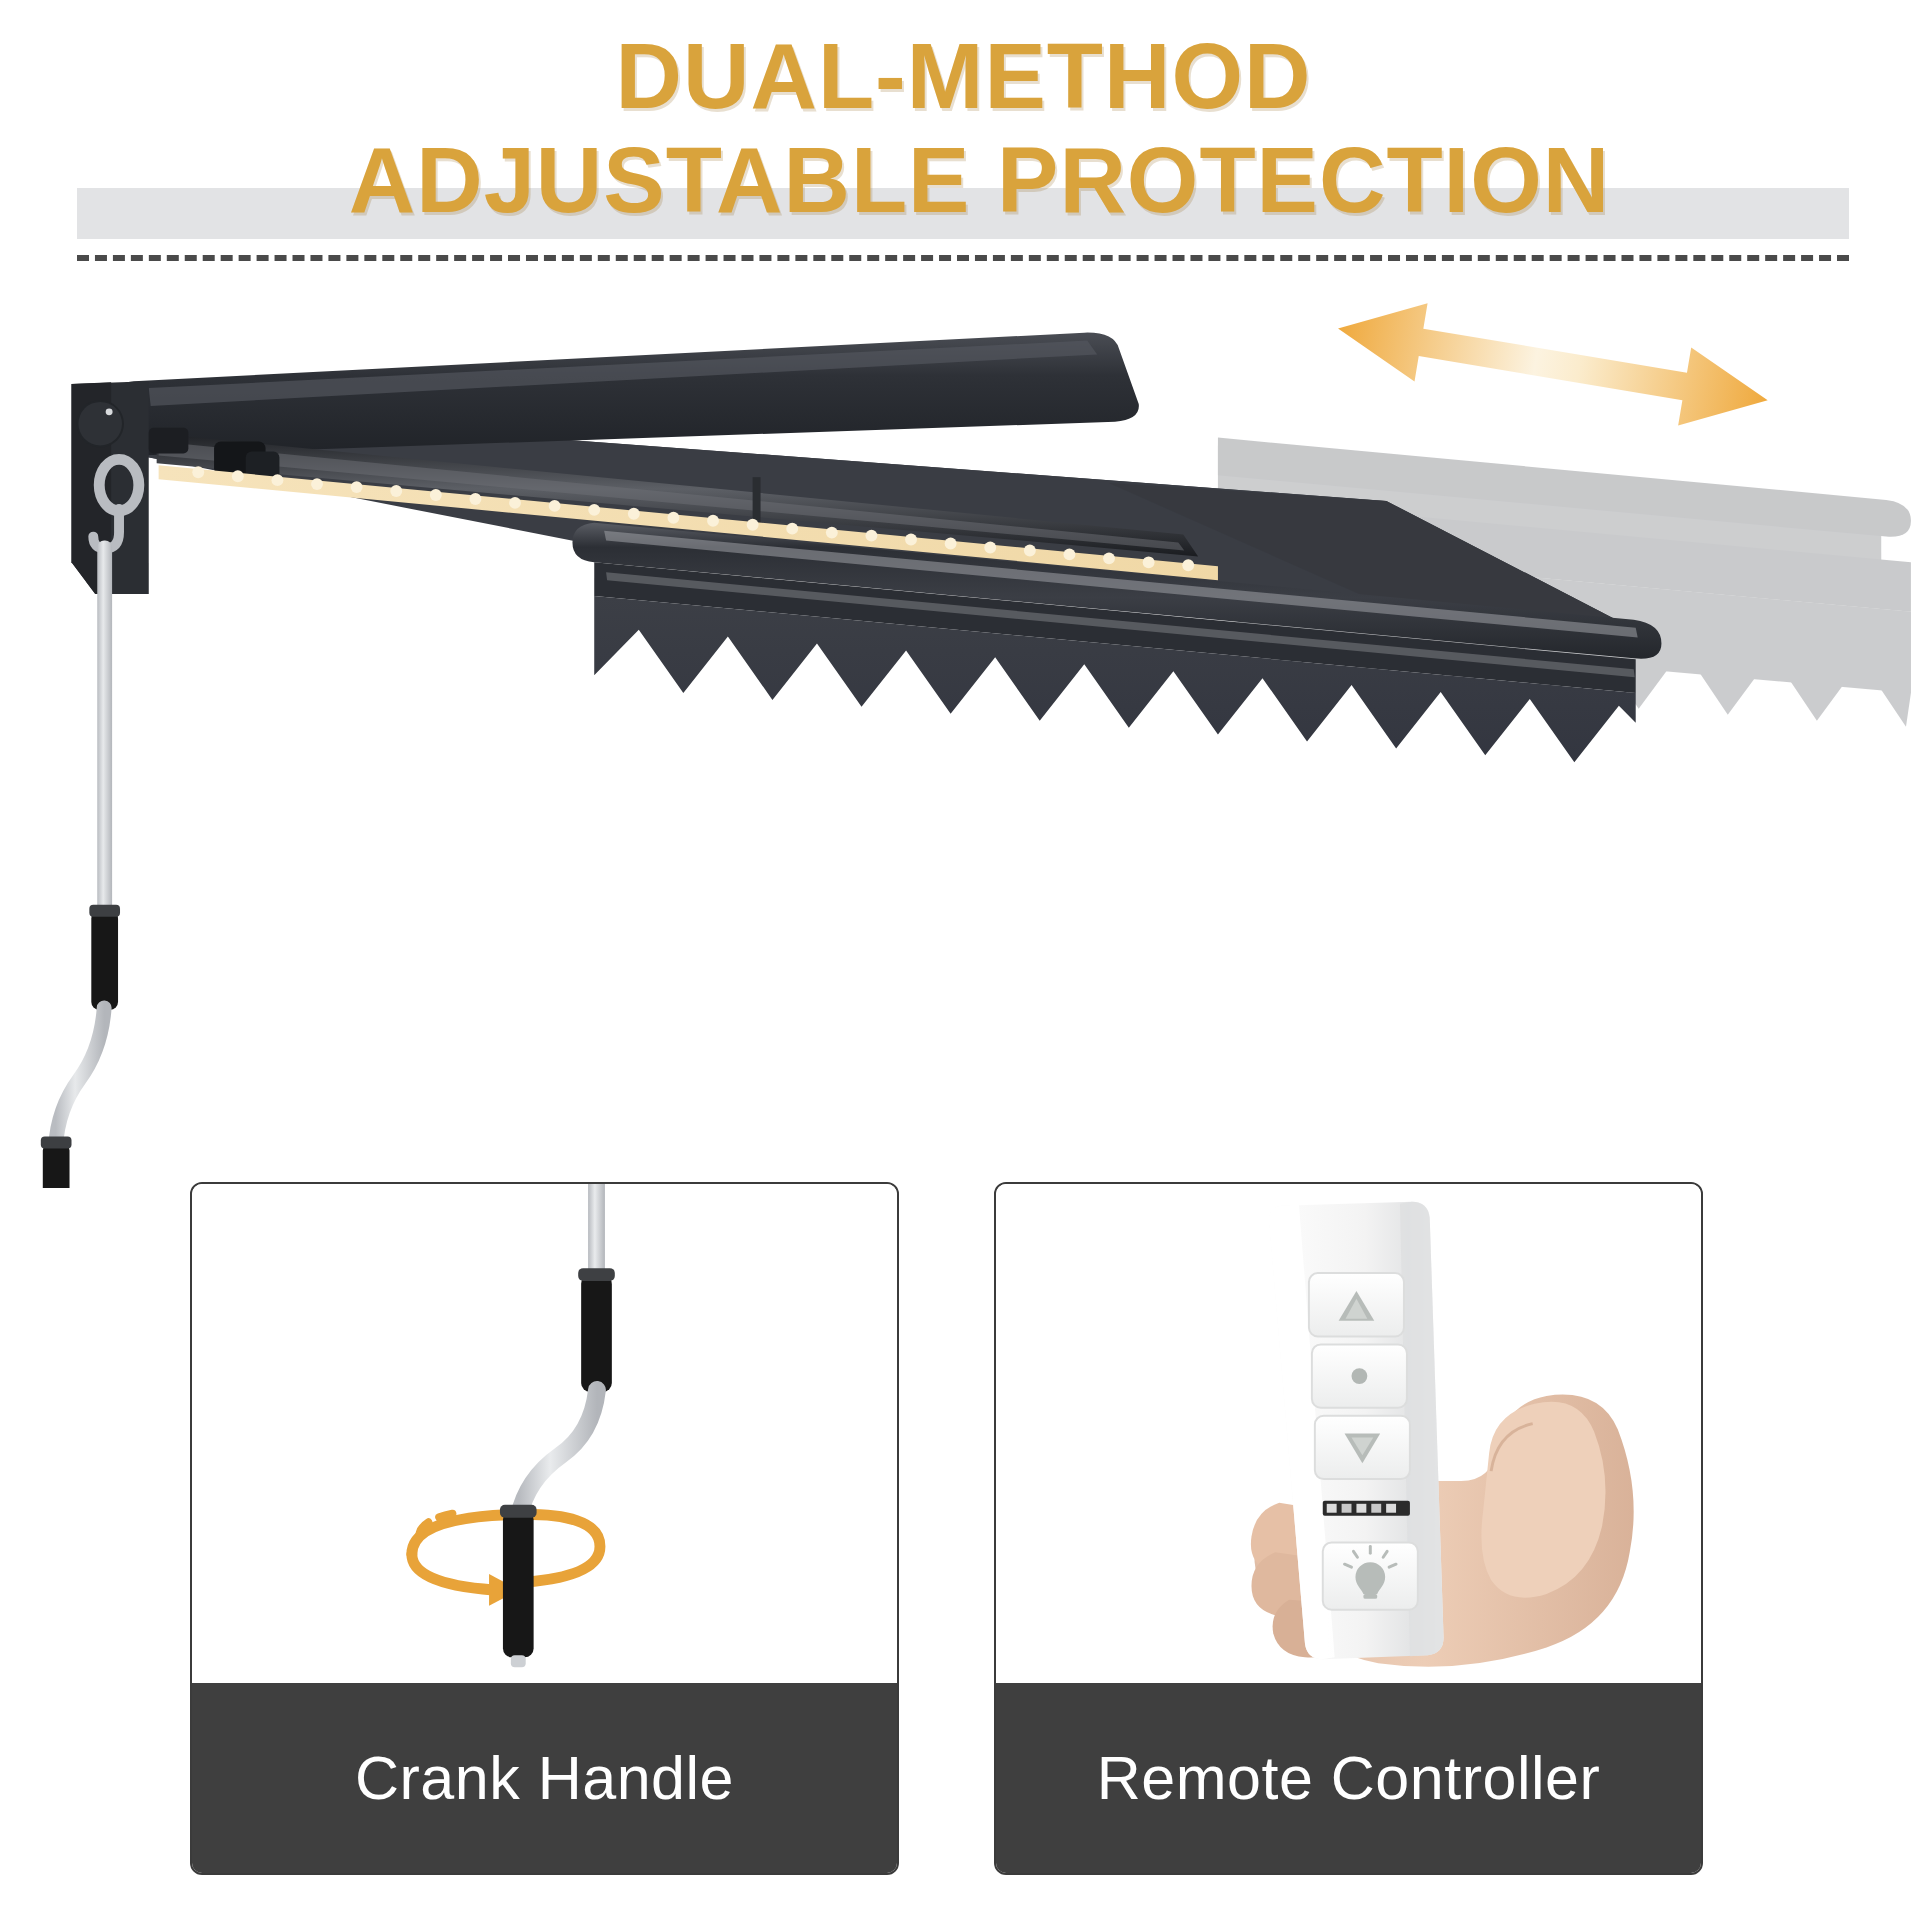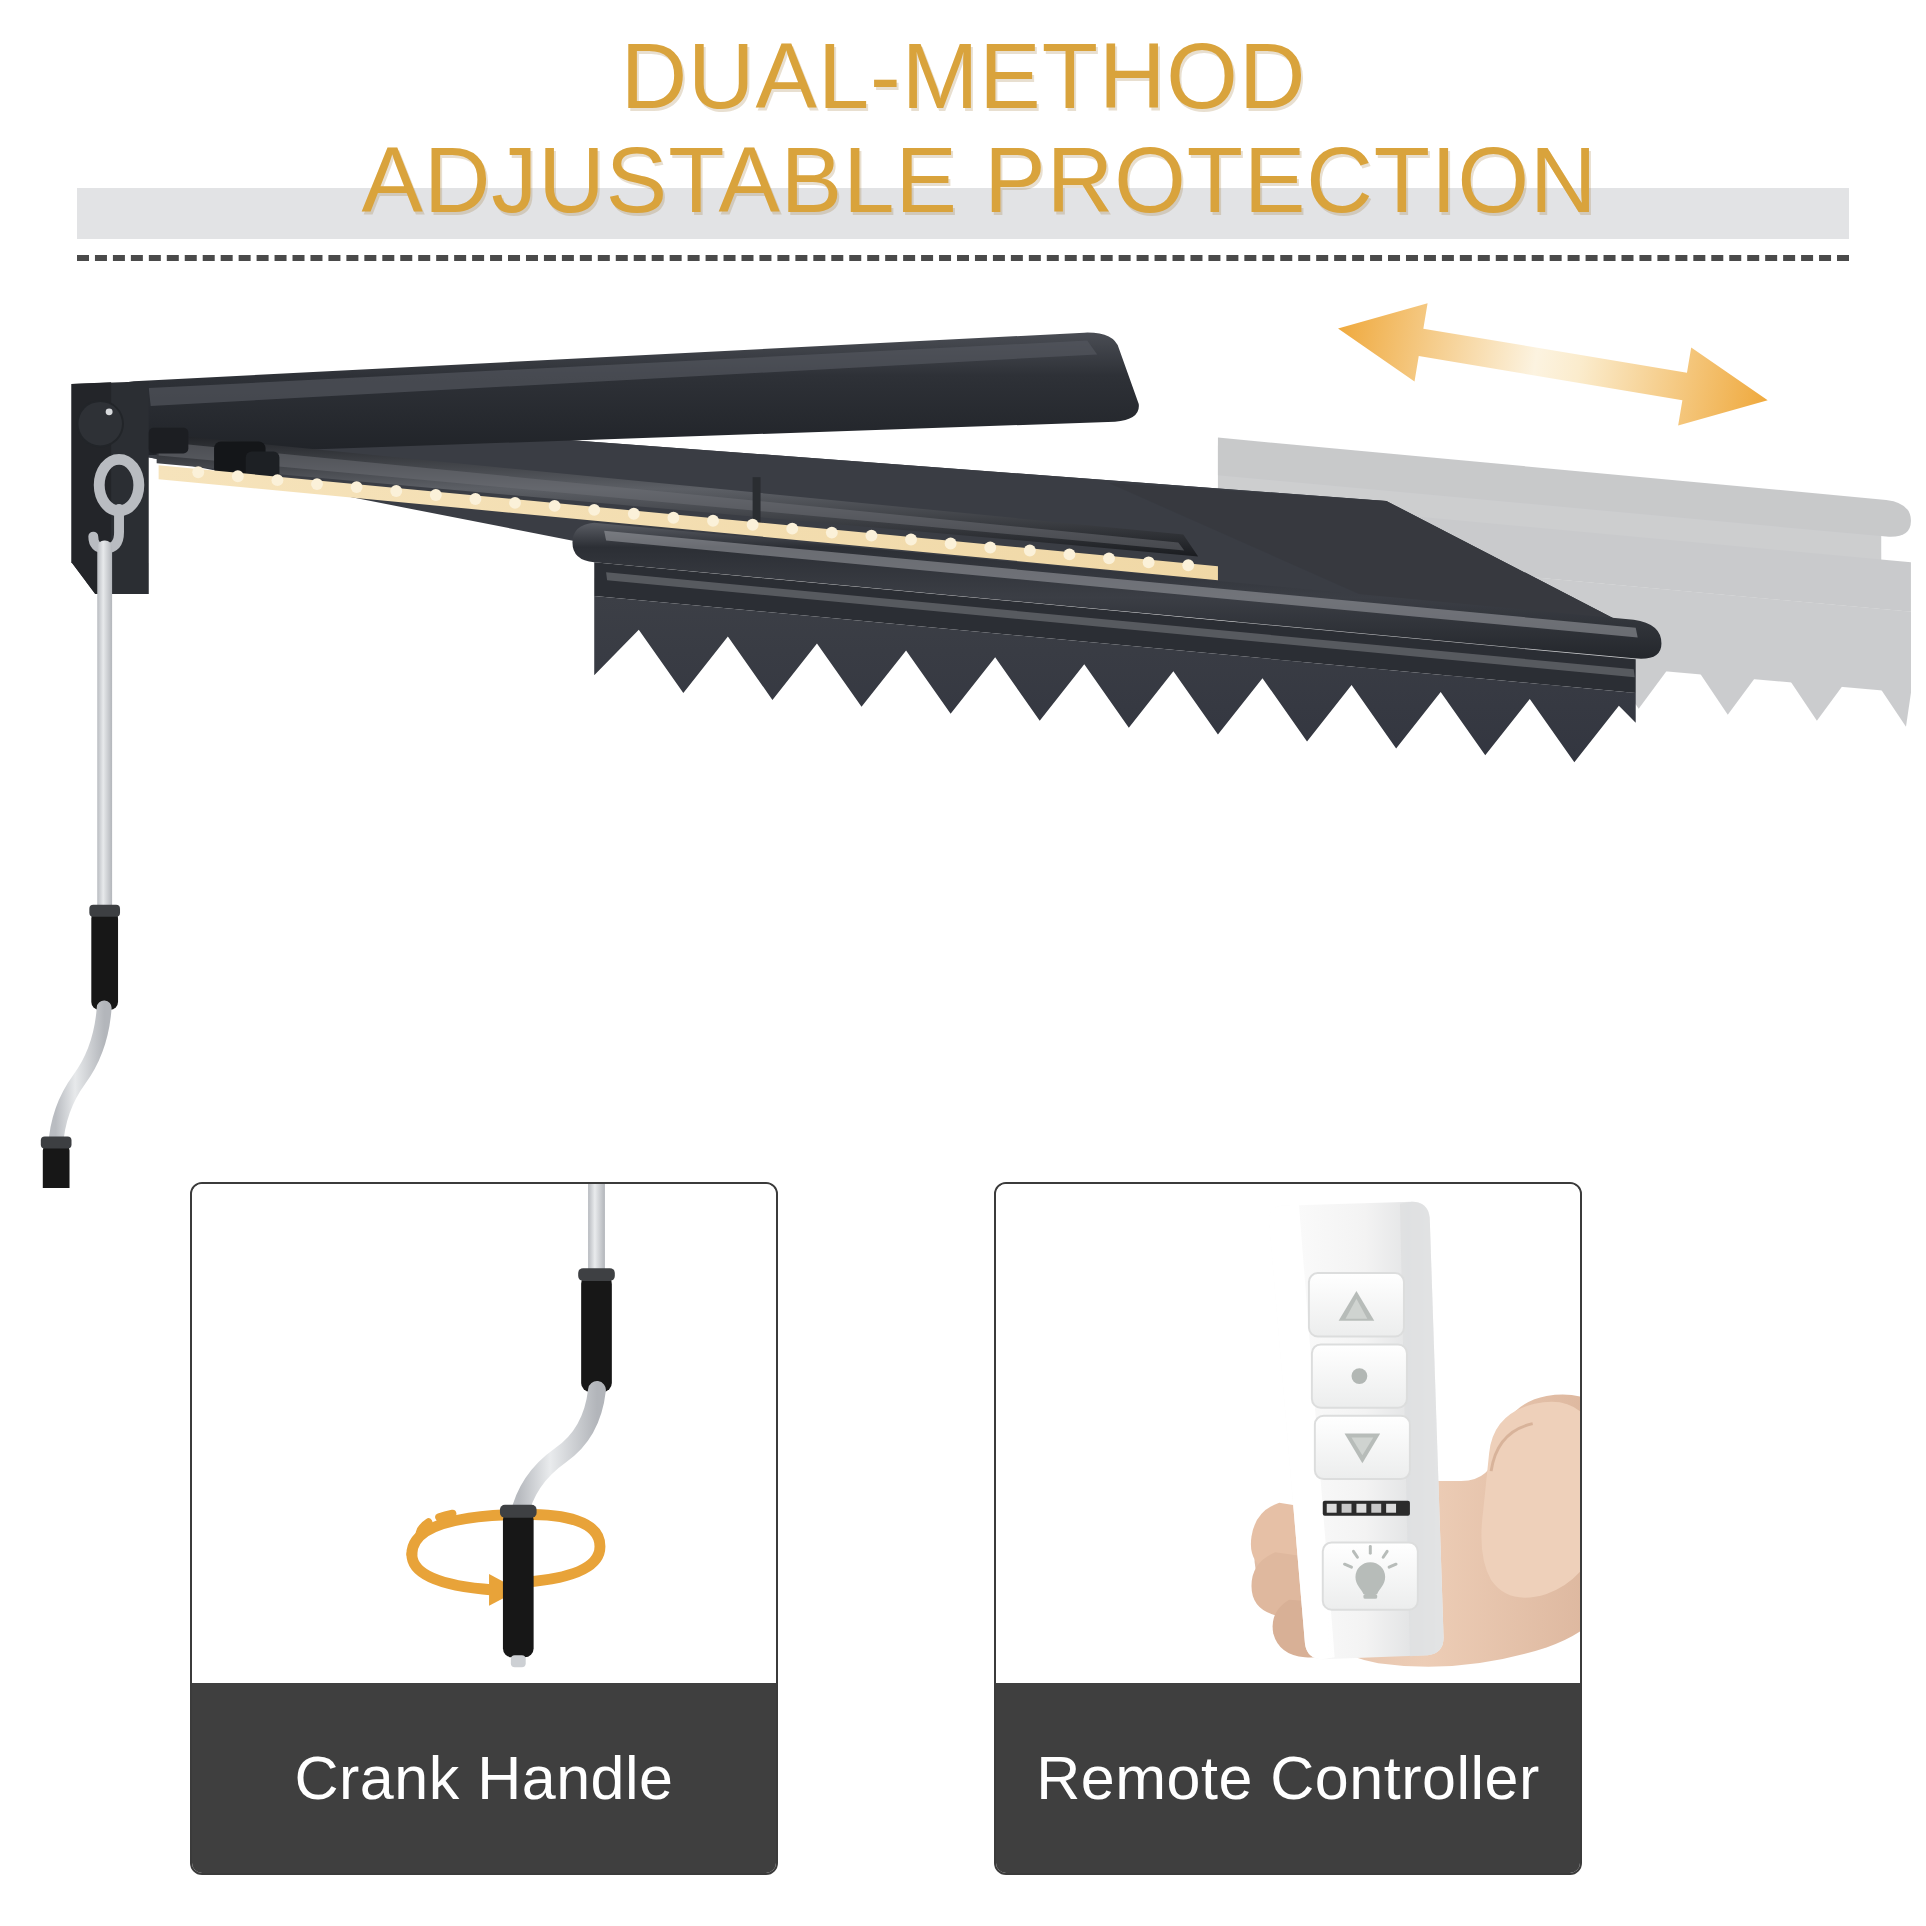--- a/index.html
+++ b/index.html
@@ -19,38 +19,38 @@
     position:absolute;left:77px;top:255px;width:1772px;height:0;
     border-top:6px dashed #4a4a4a;
   }
   .title-wrap{
     position:absolute;left:0;top:30px;width:1927px;
     text-align:center;line-height:1.0;
     pointer-events:none;
   }
   .title-line{
     display:block;
-    font-weight:400;
+    font-weight:700;
     font-size:91px;
     letter-spacing:1px;
     color:#d9a33c;
     text-shadow:2px 3px 0 rgba(150,110,40,.22);
     font-stretch:condensed;
   }
   .title-line.l1{font-size:92px;}
   .title-line.l2{font-size:92px;margin-top:12px;padding-left:32px;}
 
   
   .awning-scene{position:absolute;left:0;top:297px;width:1927px;height:891px;}
   .awning-scene svg{display:block;}
 
   
   .card{
     position:absolute;
-    width:588px;height:693px;
+    width:709px;height:693px;
     border:2px solid #3b3b3b;
     border-radius:12px;
     background:#ffffff;
     overflow:hidden;
     box-sizing:border-box;
   }
   .card.left{left:190px;top:1182px;}
   .card.right{left:994px;top:1182px;}
   .card-media{position:absolute;left:0;top:0;width:100%;height:501px;overflow:hidden;background:#fff;}
   .card-media svg{position:absolute;left:0;top:0;}

